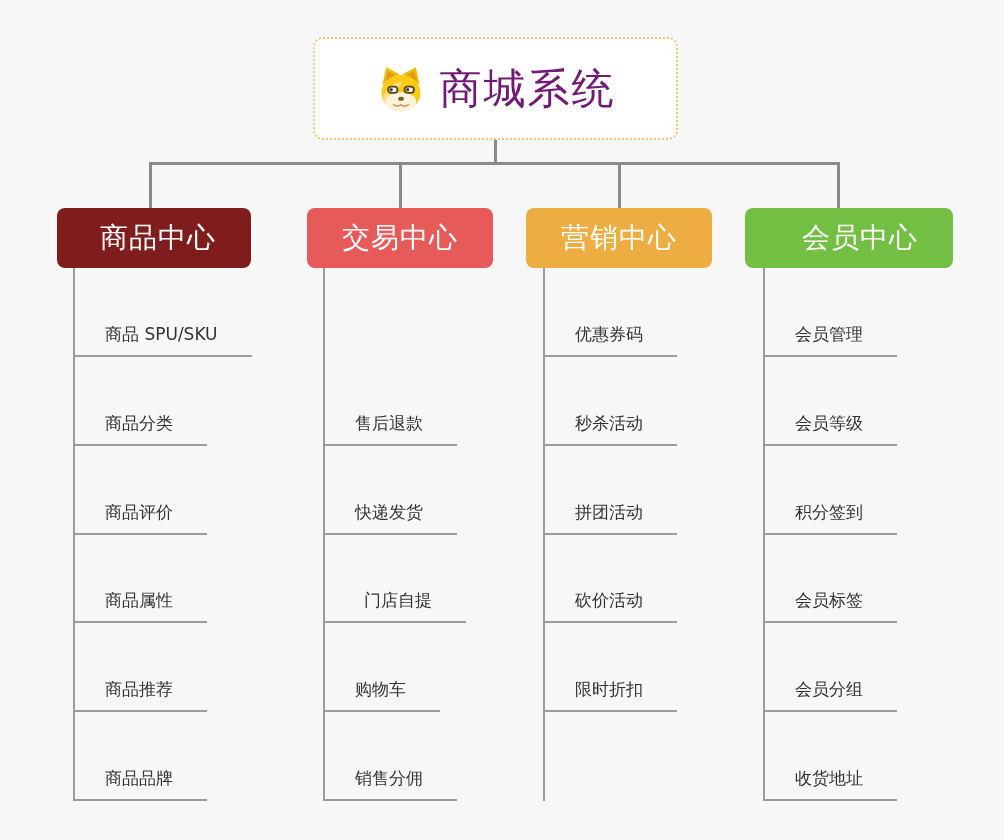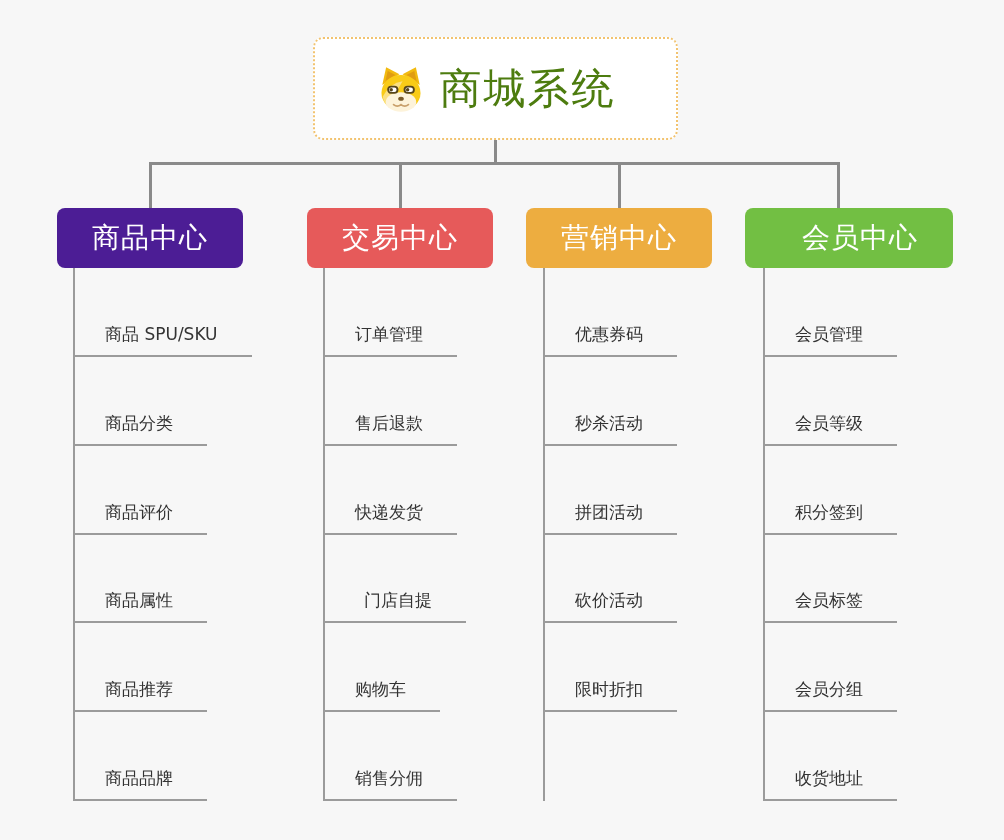--- a/index.html
+++ b/index.html
@@ -9,21 +9,21 @@
     font-family:"DejaVu Sans","Liberation Sans",sans-serif;
   }
   .line{position:absolute;}
   .root-node{
     position:absolute;left:313px;top:37px;width:365px;height:103px;
     box-sizing:border-box;background:#ffffff;
     border:2px dotted #f2c36f;border-radius:10px;
     display:flex;align-items:center;justify-content:center;gap:14px;
   }
   .root-title{
-    font-size:42px;letter-spacing:2px;color:#4d7c0f;line-height:1;
+    font-size:42px;letter-spacing:2px;color:#701a75;line-height:1;
     white-space:nowrap;
   }
   .doge{display:flex;align-items:center;}
   .branch{
     position:absolute;top:208px;width:186px;height:60px;
     border-radius:8px;color:#ffffff;font-size:28px;letter-spacing:1px;
     display:flex;align-items:center;justify-content:center;
     white-space:nowrap;
   }
   .leaf{
@@ -54,31 +54,30 @@
         <ellipse cx="32" cy="44.5" rx="3.6" ry="2.6" fill="#7a5b2a"></ellipse>
         <path d="M22.5 52 Q27.2 56 32 52 Q36.8 56 41.5 52" stroke="#c9a06b" stroke-width="2.2" fill="none" stroke-linecap="round"></path>
       </svg>
     </span>
     <span class="root-title">商城系统</span>
   </div>
 <div class="line" style="left: 494px; top: 140px; width: 3px; height: 24px; background: rgb(138, 138, 138);"></div>
     <div class="line" style="left: 148.5px; top: 162px; width: 691px; height: 3px; background: rgb(138, 138, 138);"></div>
     <div class="line" style="left: 148.5px; top: 162px; width: 3px; height: 46px; background: rgb(138, 138, 138);"></div>
     <div class="line" style="left: 73px; top: 268px; width: 2px; height: 533px; background: rgb(155, 155, 155);"></div>
-    <div class="branch" style="left: 57px; background: #4c1d95;">商品中心</div>
+    <div class="branch" style="left: 57px; background: #7f1d1d; padding-left: 8px;">商品中心</div>
     <div class="leaf" style="left: 73px; top: 323px;">商品 SPU/SKU</div>
     <div class="leaf" style="left: 73px; top: 412px;">商品分类</div>
     <div class="leaf" style="left: 73px; top: 501px;">商品评价</div>
     <div class="leaf" style="left: 73px; top: 589px;">商品属性</div>
     <div class="leaf" style="left: 73px; top: 678px;">商品推荐</div>
     <div class="leaf" style="left: 73px; top: 767px;">商品品牌</div>
     <div class="line" style="left: 398.5px; top: 162px; width: 3px; height: 46px; background: rgb(138, 138, 138);"></div>
     <div class="line" style="left: 323px; top: 268px; width: 2px; height: 533px; background: rgb(155, 155, 155);"></div>
     <div class="branch" style="left: 307px; background: rgb(230, 90, 90);">交易中心</div>
-    <div class="leaf" style="left: 323px; top: 323px;">订单管理</div>
     <div class="leaf" style="left: 323px; top: 412px;">售后退款</div>
     <div class="leaf" style="left: 323px; top: 501px;">快递发货</div>
     <div class="leaf" style="left: 323px; top: 589px; padding-left: 41px;">门店自提</div>
     <div class="leaf" style="left: 323px; top: 678px;">购物车</div>
     <div class="leaf" style="left: 323px; top: 767px;">销售分佣</div>
     <div class="line" style="left: 617.5px; top: 162px; width: 3px; height: 46px; background: rgb(138, 138, 138);"></div>
     <div class="line" style="left: 543px; top: 268px; width: 2px; height: 533px; background: rgb(155, 155, 155);"></div>
     <div class="branch" style="left: 526px; background: rgb(237, 173, 64);">营销中心</div>
     <div class="leaf" style="left: 543px; top: 323px;">优惠券码</div>
     <div class="leaf" style="left: 543px; top: 412px;">秒杀活动</div>

